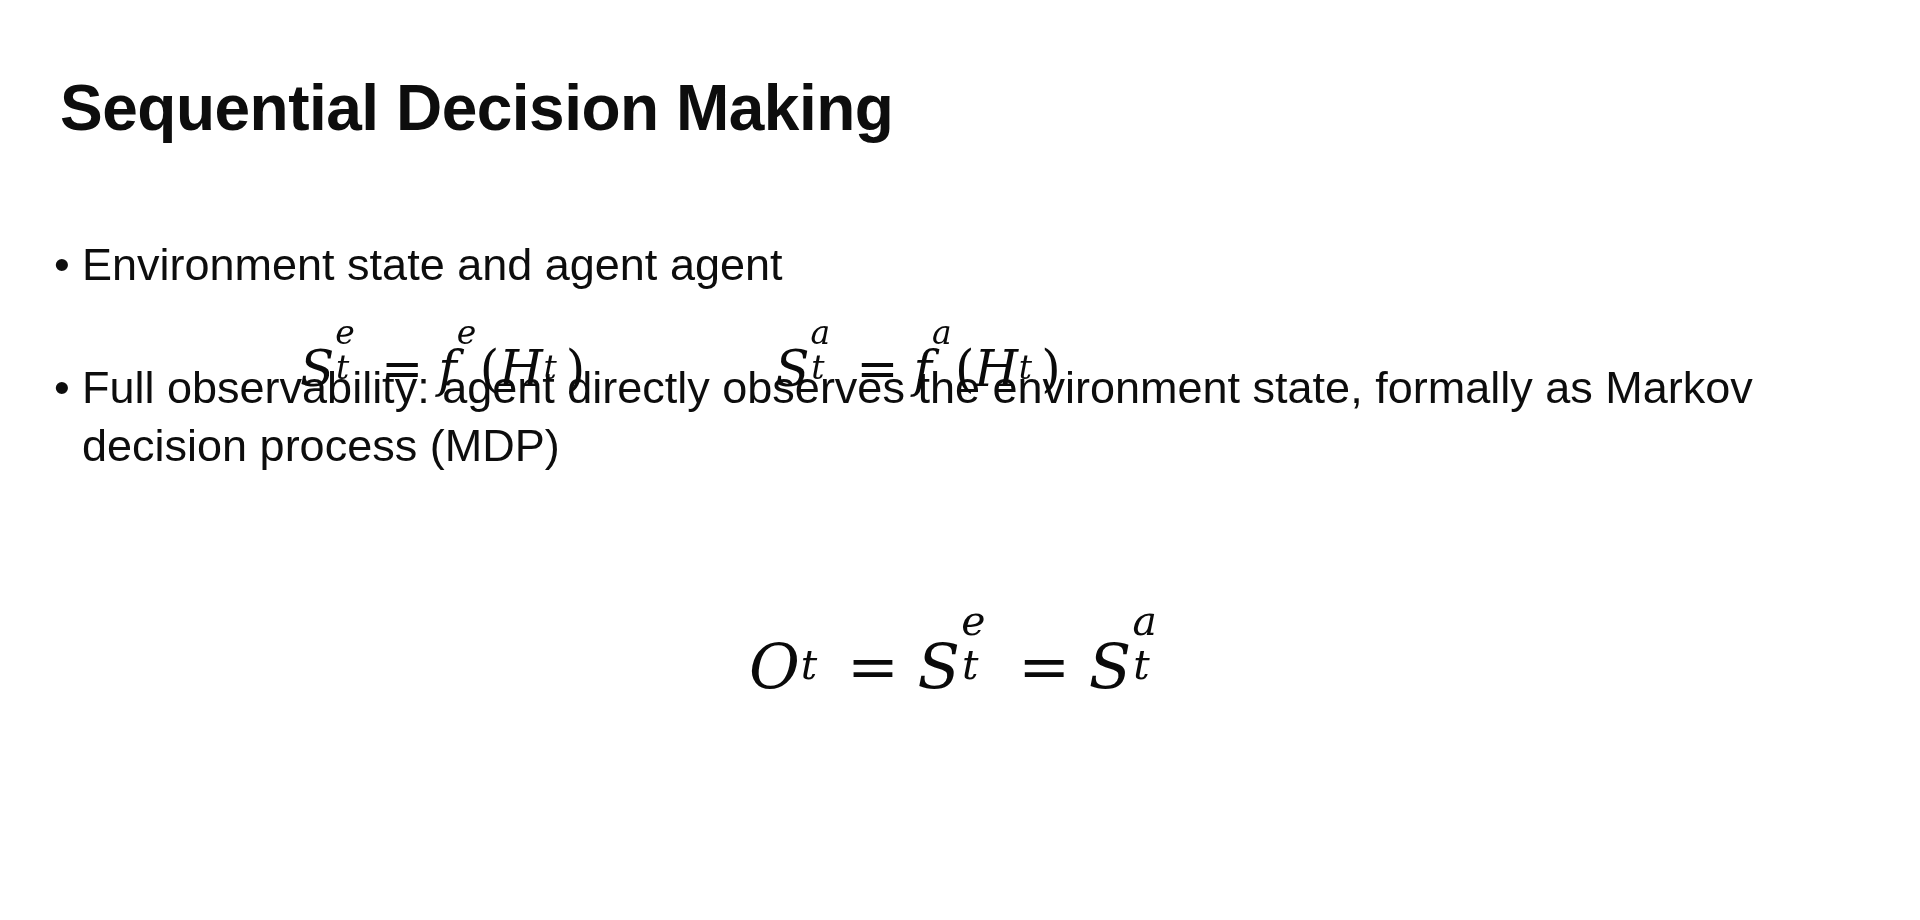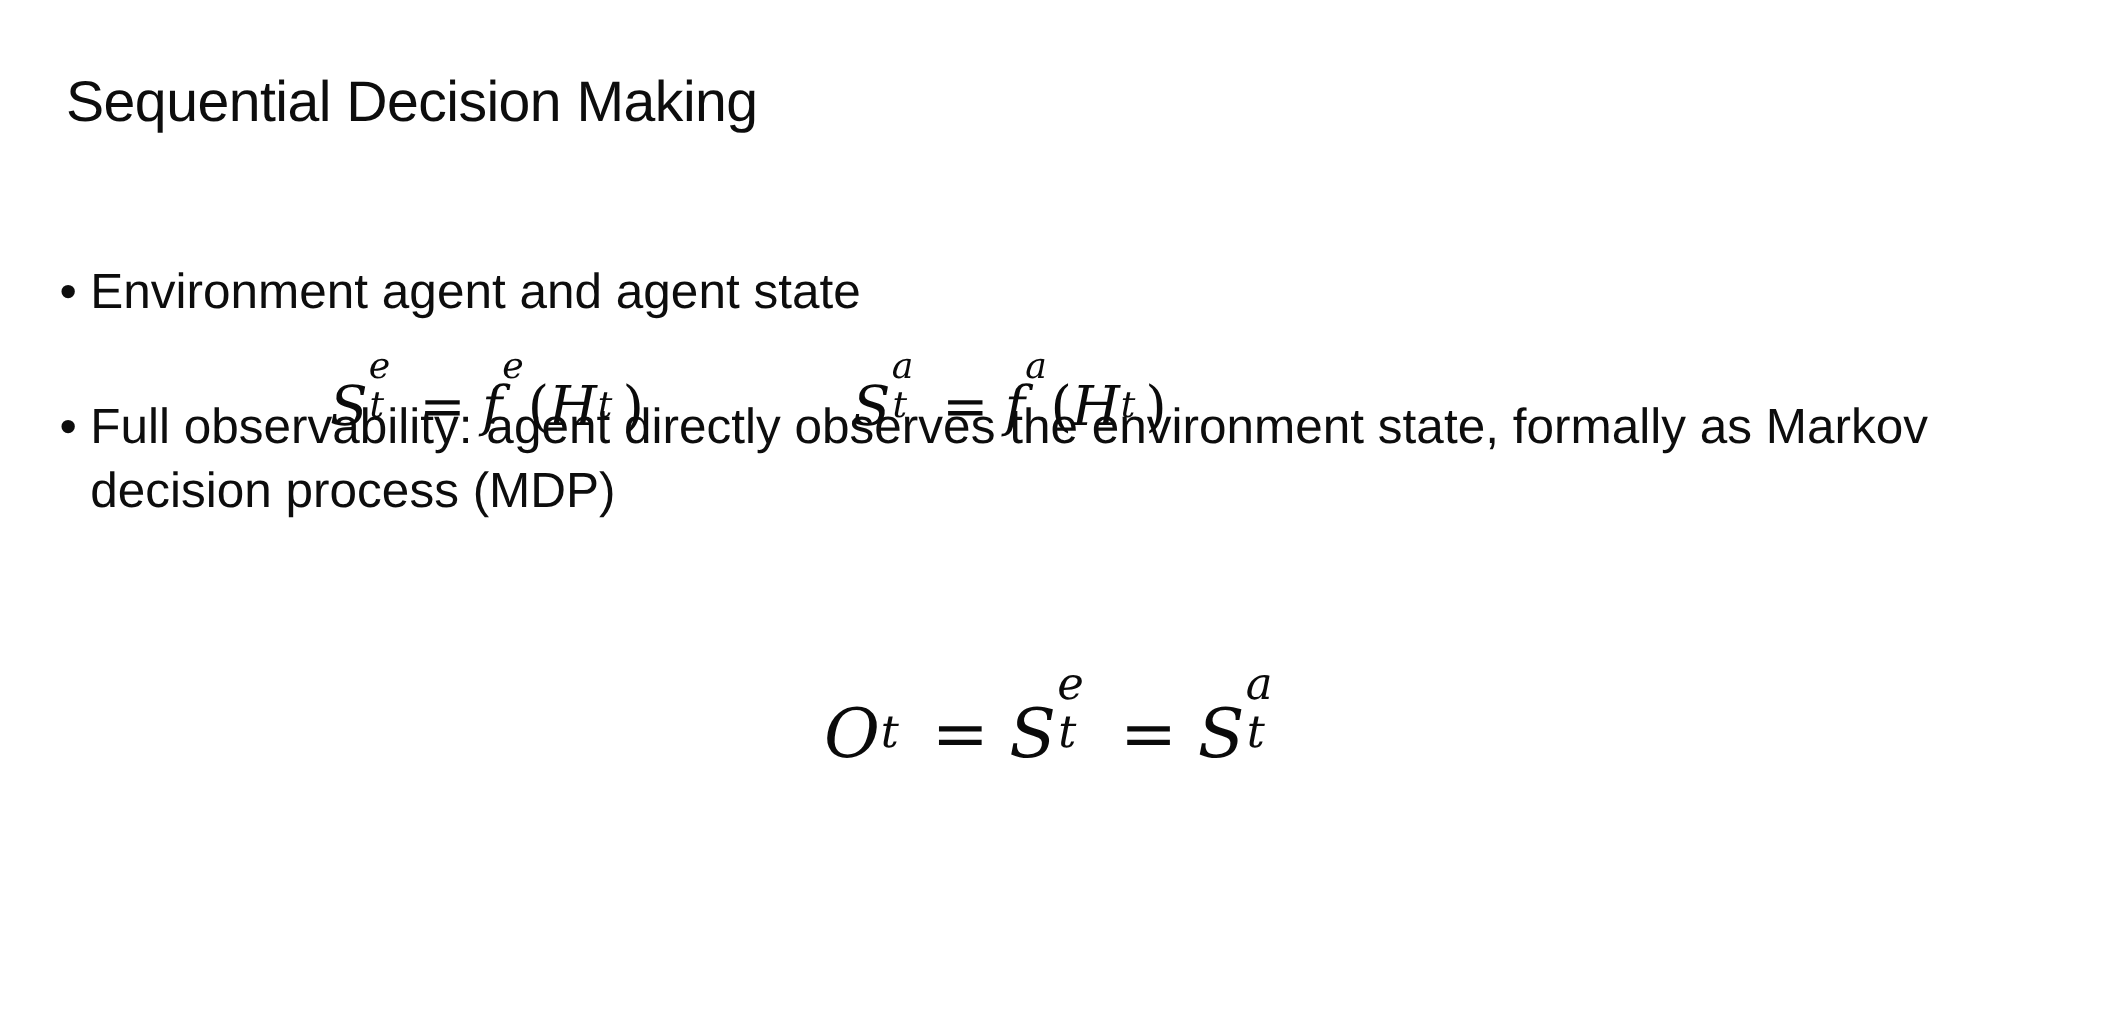--- a/index.html
+++ b/index.html
@@ -24,22 +24,22 @@
     background: #ffffff;
   }
 
   
   .slide-title {
     position: absolute;
     left: 60px;
     top: 28px;
     width: 1780px;
     font-family: "Liberation Sans", sans-serif;
-    font-size: 52px;
-    font-weight: 400;
+    font-size: 64px;
+    font-weight: 700;
     line-height: 1.18;
     letter-spacing: -0.5px;
     color: #0d0d0d;
     white-space: nowrap;
   }
 
   
   .body-block {
     position: absolute;
     left: 50px;
@@ -182,21 +182,21 @@
 <body>
 
 <div class="slide">
 
   <h1 class="slide-title">Sequential Decision Making</h1>
 
   <div class="body-block">
 
     <div class="bullet-row">
       <span class="bullet-marker">•</span>
-      <span class="bullet-text">Environment agent and agent state</span>
+      <span class="bullet-text">Environment state and agent agent</span>
     </div>
 
     <div class="bullet-row bullet2">
       <span class="bullet-marker">•</span>
       <span class="bullet-text"><b>Full observability</b><span>: agent directly observes the environment state, formally as Markov decision process (MDP)</span></span>
     </div>
 
   </div>
 
   <div class="math-row math-row-1">

